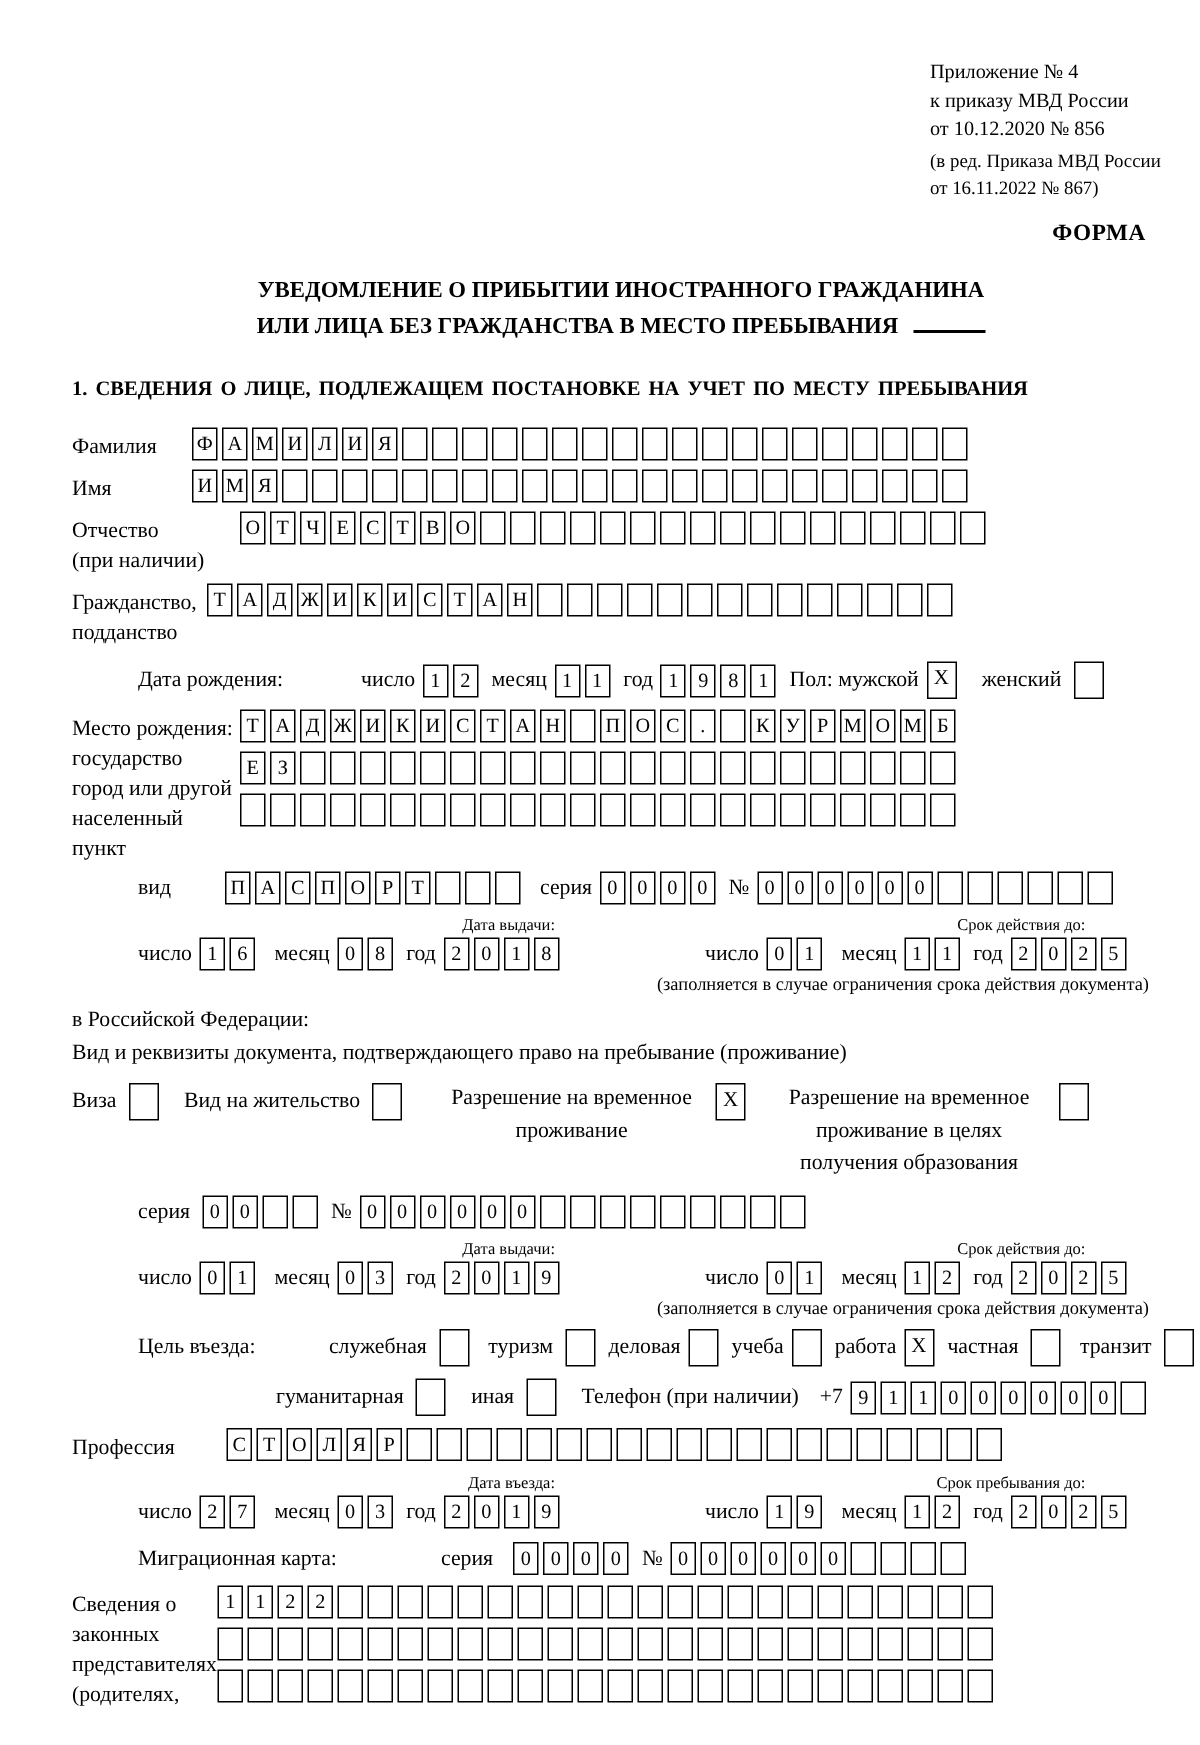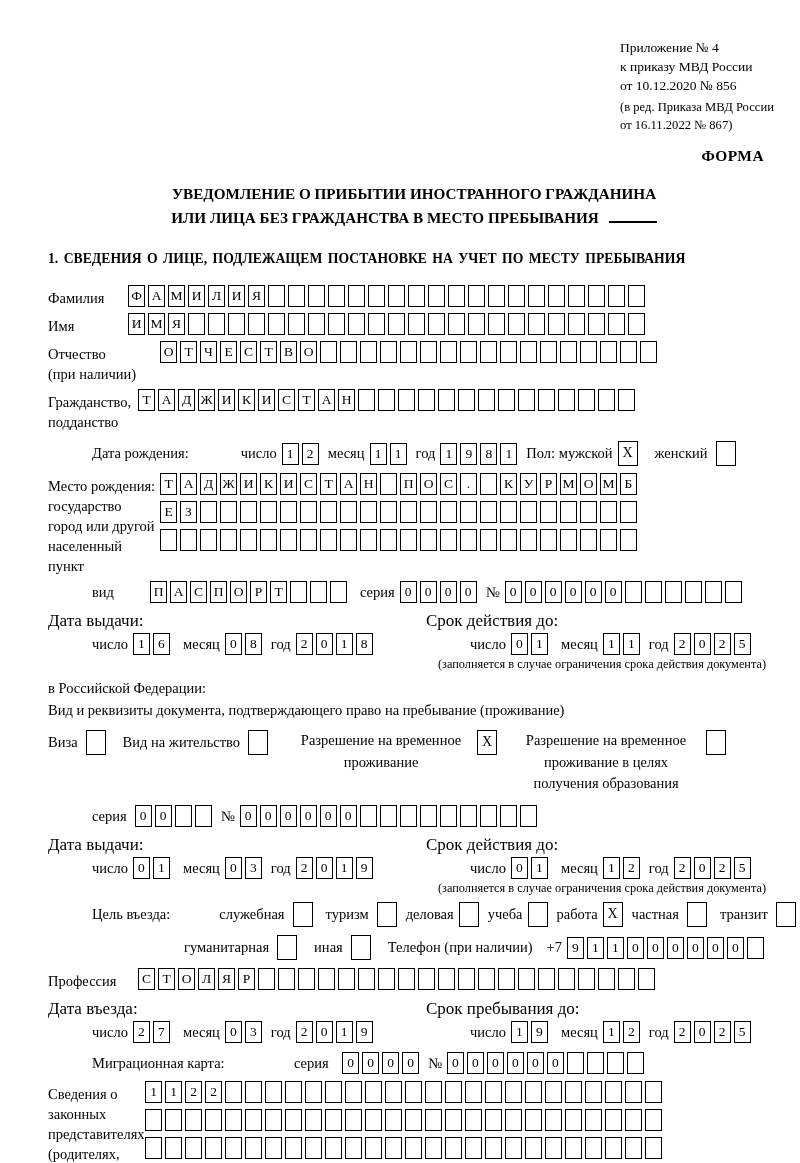--- a/index.html
+++ b/index.html
@@ -35,21 +35,21 @@
 
   
   .inline-row { display:flex; align-items:center; flex-wrap:nowrap; font-size:14.5px; margin-bottom:5px; }
   .ilabel { white-space:nowrap;margin-left:44px; }
   .ml6{margin-left:6px;} .ml10{margin-left:10px;} .ml14{margin-left:14px;} .mr5{margin-right:5px;} .mr8{margin-right:8px;}
   .lblw58 { width:58px; flex-shrink:0; }
 
   .dates { display:flex; margin-top:8px; }
   .dcol-left { width:352px; flex-shrink:0; }
   .dcol-right { margin-left:26px; }
-  .dtitle { text-align:left; margin-bottom:2px; font-size:17px; padding-right:30px; }
+  .dtitle { text-align:right; margin-bottom:2px; font-size:11px; padding-right:30px; }
   .dfields { display:flex; align-items:center; font-size:14.5px; }
   .footnote { text-align:right; margin-right:14px; font-size:12.3px; margin-top:2px; margin-bottom:6px; }
 
   .intro { font-size:14.5px; line-height:1.5; margin-top:6px; }
 
   .optrow { display:flex; align-items:flex-start; margin-top:8px; margin-bottom:10px; font-size:14.5px; }
   .opt { display:flex; align-items:flex-start; }
   .optlabel { padding-top:4px; }
   .optcenter { text-align:center; line-height:1.5; padding-top:0; }
   .ow176 { width:176px; } .ow184 { width:184px; } .gap14 { width:14px; flex-shrink:0;} .gap22 { width:22px; flex-shrink:0;}
@@ -575,21 +575,21 @@
         <span class="cell">0</span>
         <span class="cell">0</span>
         <span class="cell">0</span>
         <span class="cell">0</span>
         <span class="cell">0</span>
         <span class="cell">0</span>
         <span class="cell"></span>
       </span>
   </div>
 
-  <div class="frow" style="margin-top:8px;">
+  <div class="frow" style="margin-top:8px;gap:13px;">
     <div class="flabel w90">Профессия</div>
     <div class="cells">
         <span class="cell">С</span>
         <span class="cell">Т</span>
         <span class="cell">О</span>
         <span class="cell">Л</span>
         <span class="cell">Я</span>
         <span class="cell">Р</span>
         <span class="cell"></span>
         <span class="cell"></span>

